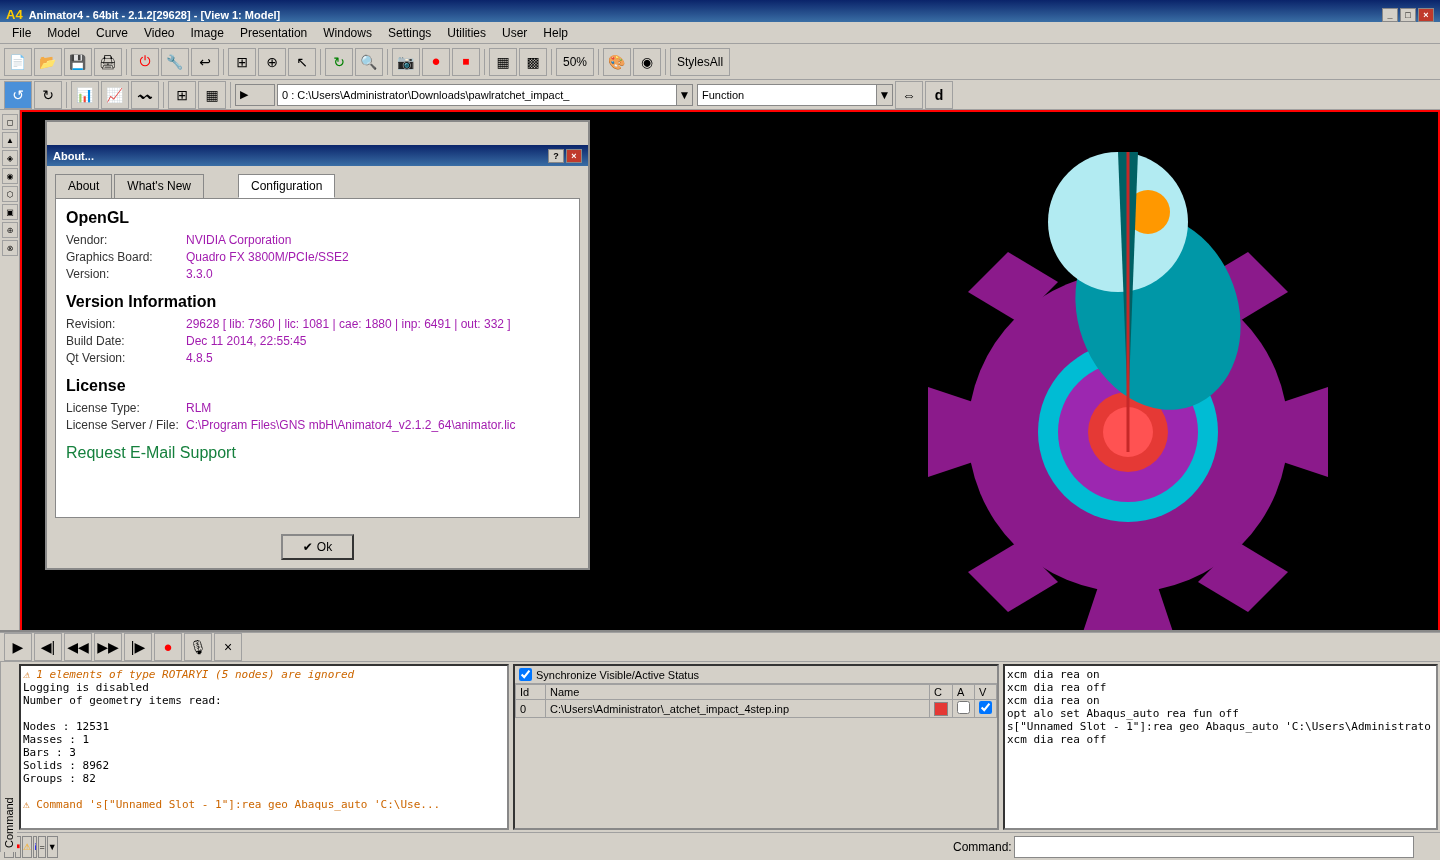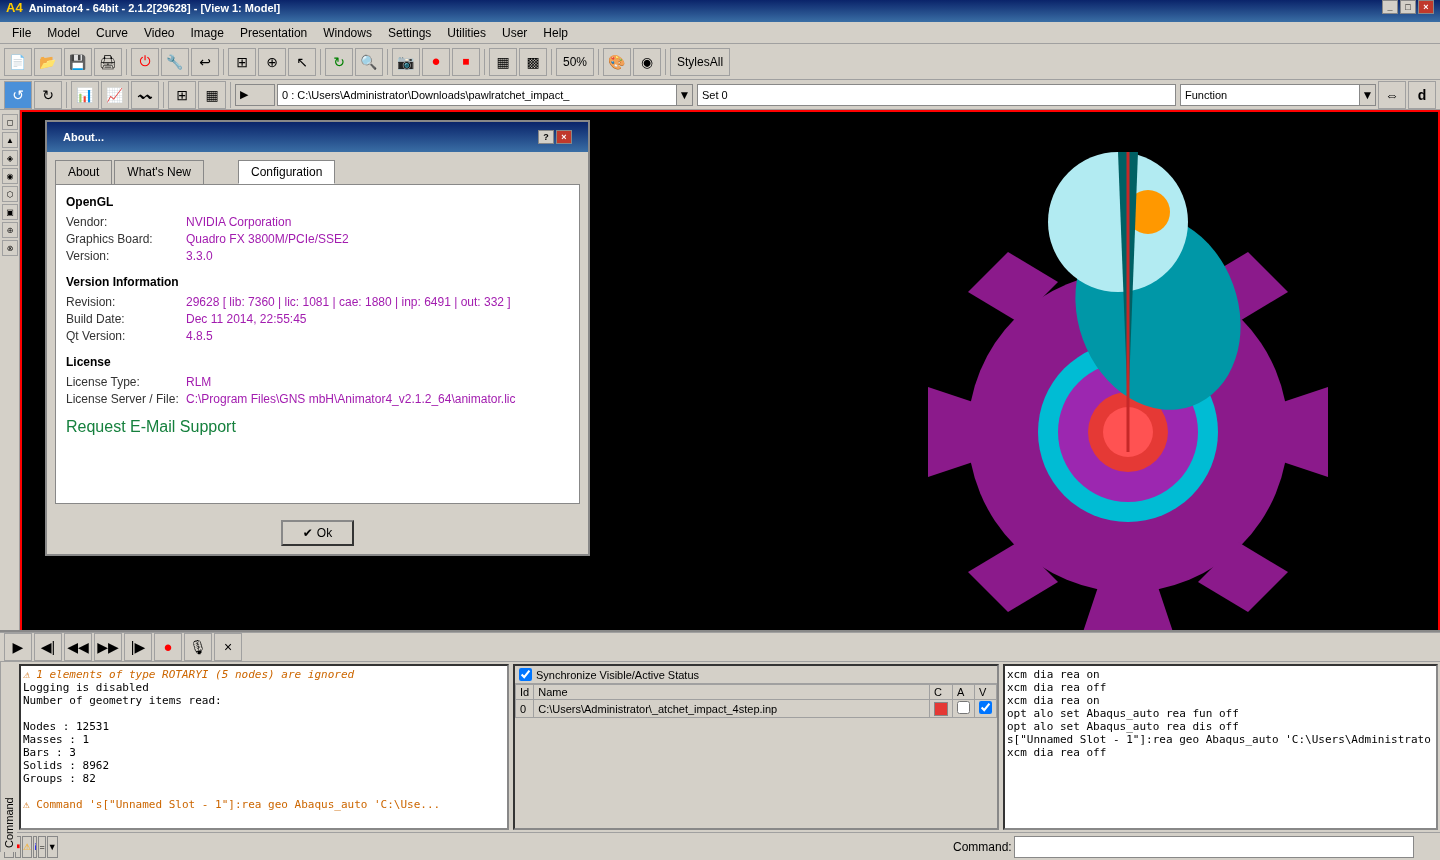--- a/index.html
+++ b/index.html
@@ -4,21 +4,21 @@
   <style>
     * { box-sizing: border-box; margin: 0; padding: 0; }
     body { font-family: 'Segoe UI', Tahoma, Arial, sans-serif; font-size: 12px; background: #d4d0c8; overflow: hidden; width: 1440px; height: 860px; }
 
     
     .title-bar {
       background: linear-gradient(to bottom, #0a246a, #3a6ea5);
       color: white;
       height: 22px;
       display: flex;
-      align-items: flex-start;
+      align-items: flex-end;
       justify-content: space-between;
       padding: 0 6px;
       font-size: 11px;
       font-weight: bold;
     }
     .title-bar-buttons { display: flex; gap: 2px; }
     .title-btn {
       width: 16px; height: 14px;
       background: #d4d0c8;
       border: 1px solid #888;
@@ -212,27 +212,28 @@
       top: 10px;
       left: 25px;
       width: 545px;
       background: #d4d0c8;
       border: 2px solid #888;
       box-shadow: 4px 4px 10px rgba(0,0,0,0.5);
     }
     .dialog-title {
       background: linear-gradient(to bottom, #0a246a, #3a6ea5);
       color: white;
-      height: 30px;
+      height: 21px;
       display: flex;
       align-items: center;
       justify-content: space-between;
-      padding: 0 16px;
+      padding: 0 6px;
       font-size: 11px;
       font-weight: bold;
+      margin-top: 23px;
     }
     .dialog-title-btns { display: flex; gap: 2px; }
     .dialog-title-btn {
       width: 16px; height: 14px;
       background: #d4d0c8;
       border: 1px solid #888;
       font-size: 9px;
       display: flex; align-items: center; justify-content: center;
       cursor: pointer;
       color: black;
@@ -259,21 +260,21 @@
     }
     .tab-content {
       background: white;
       border: 1px solid #888;
       padding: 10px;
       min-height: 320px;
     }
 
     
     .info-section { margin-bottom: 12px; }
-    .info-section-title { font-weight: bold; margin-bottom: 6px; font-size: 12px; }
+    .info-section-title { font-weight: bold; margin-bottom: 6px; font-size: 16px; }
     .info-row { display: flex; margin-bottom: 3px; font-size: 12px; }
     .info-label { width: 120px; color: #333; }
     .info-value { color: #a21caf; }
     .info-link { color: #15803d; cursor: pointer; font-size: 16px; }
 
     .dialog-footer {
       padding: 8px;
       display: flex;
       justify-content: center;
     }
@@ -366,21 +367,20 @@
   <div class="tb-btn">⊞</div>
   <div class="tb-btn">▦</div>
   <div class="tb-separator"></div>
   <div style="display:flex; align-items:center; border:1px solid #888; background:#d4d0c8; height:22px; padding:0 4px; font-size:11px; min-width:40px;">
     <span>▶</span>
   </div>
   <div style="position:relative; display:flex;">
     <div class="path-bar" style="width:400px;">0 : C:\Users\Administrator\Downloads\pawlratchet_impact_</div>
     <div style="width:16px; background:#d4d0c8; border:1px solid #888; border-left:none; display:flex; align-items:center; justify-content:center; cursor:pointer;">▼</div>
   </div>
-  <div class="path-bar" style="width:80px; margin-left:2px;">Set 0</div>
   <div style="position:relative; display:flex; margin-left:2px;">
     <div class="path-bar" style="width:180px;">Function</div>
     <div style="width:16px; background:#d4d0c8; border:1px solid #888; border-left:none; display:flex; align-items:center; justify-content:center; cursor:pointer;">▼</div>
   </div>
   <div class="tb-btn">⇔</div>
   <div class="tb-btn" style="font-weight:bold;">d</div>
 </div>
 
 <div class="main-area">
 
@@ -548,21 +548,21 @@
     </div>
 
     <div style="flex:1; margin:2px; display:flex; flex-direction:column; border:2px inset #888;">
       <div class="sync-header">
         <input type="checkbox" checked="" class="checkbox-sm" style="">
         <span>Synchronize Visible/Active Status</span>
       </div>
       <table class="sync-table">
         <thead>
           <tr>
-            <th style="width:18px;text-align:center;">Id</th>
+            <th style="width:30px;">Id</th>
             <th>Name</th>
             <th style="width:20px;">C</th>
             <th style="width:20px;">A</th>
             <th style="width:20px;">V</th>
           </tr>
         </thead>
         <tbody>
           <tr>
             <td>0</td>
             <td>C:\Users\Administrator\_atchet_impact_4step.inp</td>
@@ -574,21 +574,20 @@
           </tr>
         </tbody>
       </table>
     </div>
 
     <div style="width:435px; margin:2px; border:2px inset #888; background:white; font-family:monospace; font-size:11px; padding:2px; overflow:hidden;">
       <div>xcm dia rea on</div>
       <div>xcm dia rea off</div>
       <div>xcm dia rea on</div>
       <div>opt alo set Abaqus_auto rea fun off</div>
-      <div>opt alo set Abaqus_auto rea dis off</div>
       <div>s["Unnamed Slot - 1"]:rea geo Abaqus_auto 'C:\Users\Administrato</div>
       <div>xcm dia rea off</div>
     </div>
   </div>
 
   <div class="bottom-command-bar">
     <div style="width:45px; display:flex; align-items:center; gap:1px;">
       <div style="width:14px;height:22px;background:#d4d0c8;border:1px solid #888;display:flex;align-items:center;justify-content:center;font-size:9px;cursor:pointer;">⊛</div>
       <div style="width:14px;height:22px;background:#d4d0c8;border:1px solid #888;display:flex;align-items:center;justify-content:center;font-size:9px;cursor:pointer;color:red;">⏹</div>
       <div style="width:14px;height:22px;background:#d4d0c8;border:1px solid #888;display:flex;align-items:center;justify-content:center;font-size:9px;cursor:pointer;color:orange;">⚠</div>

